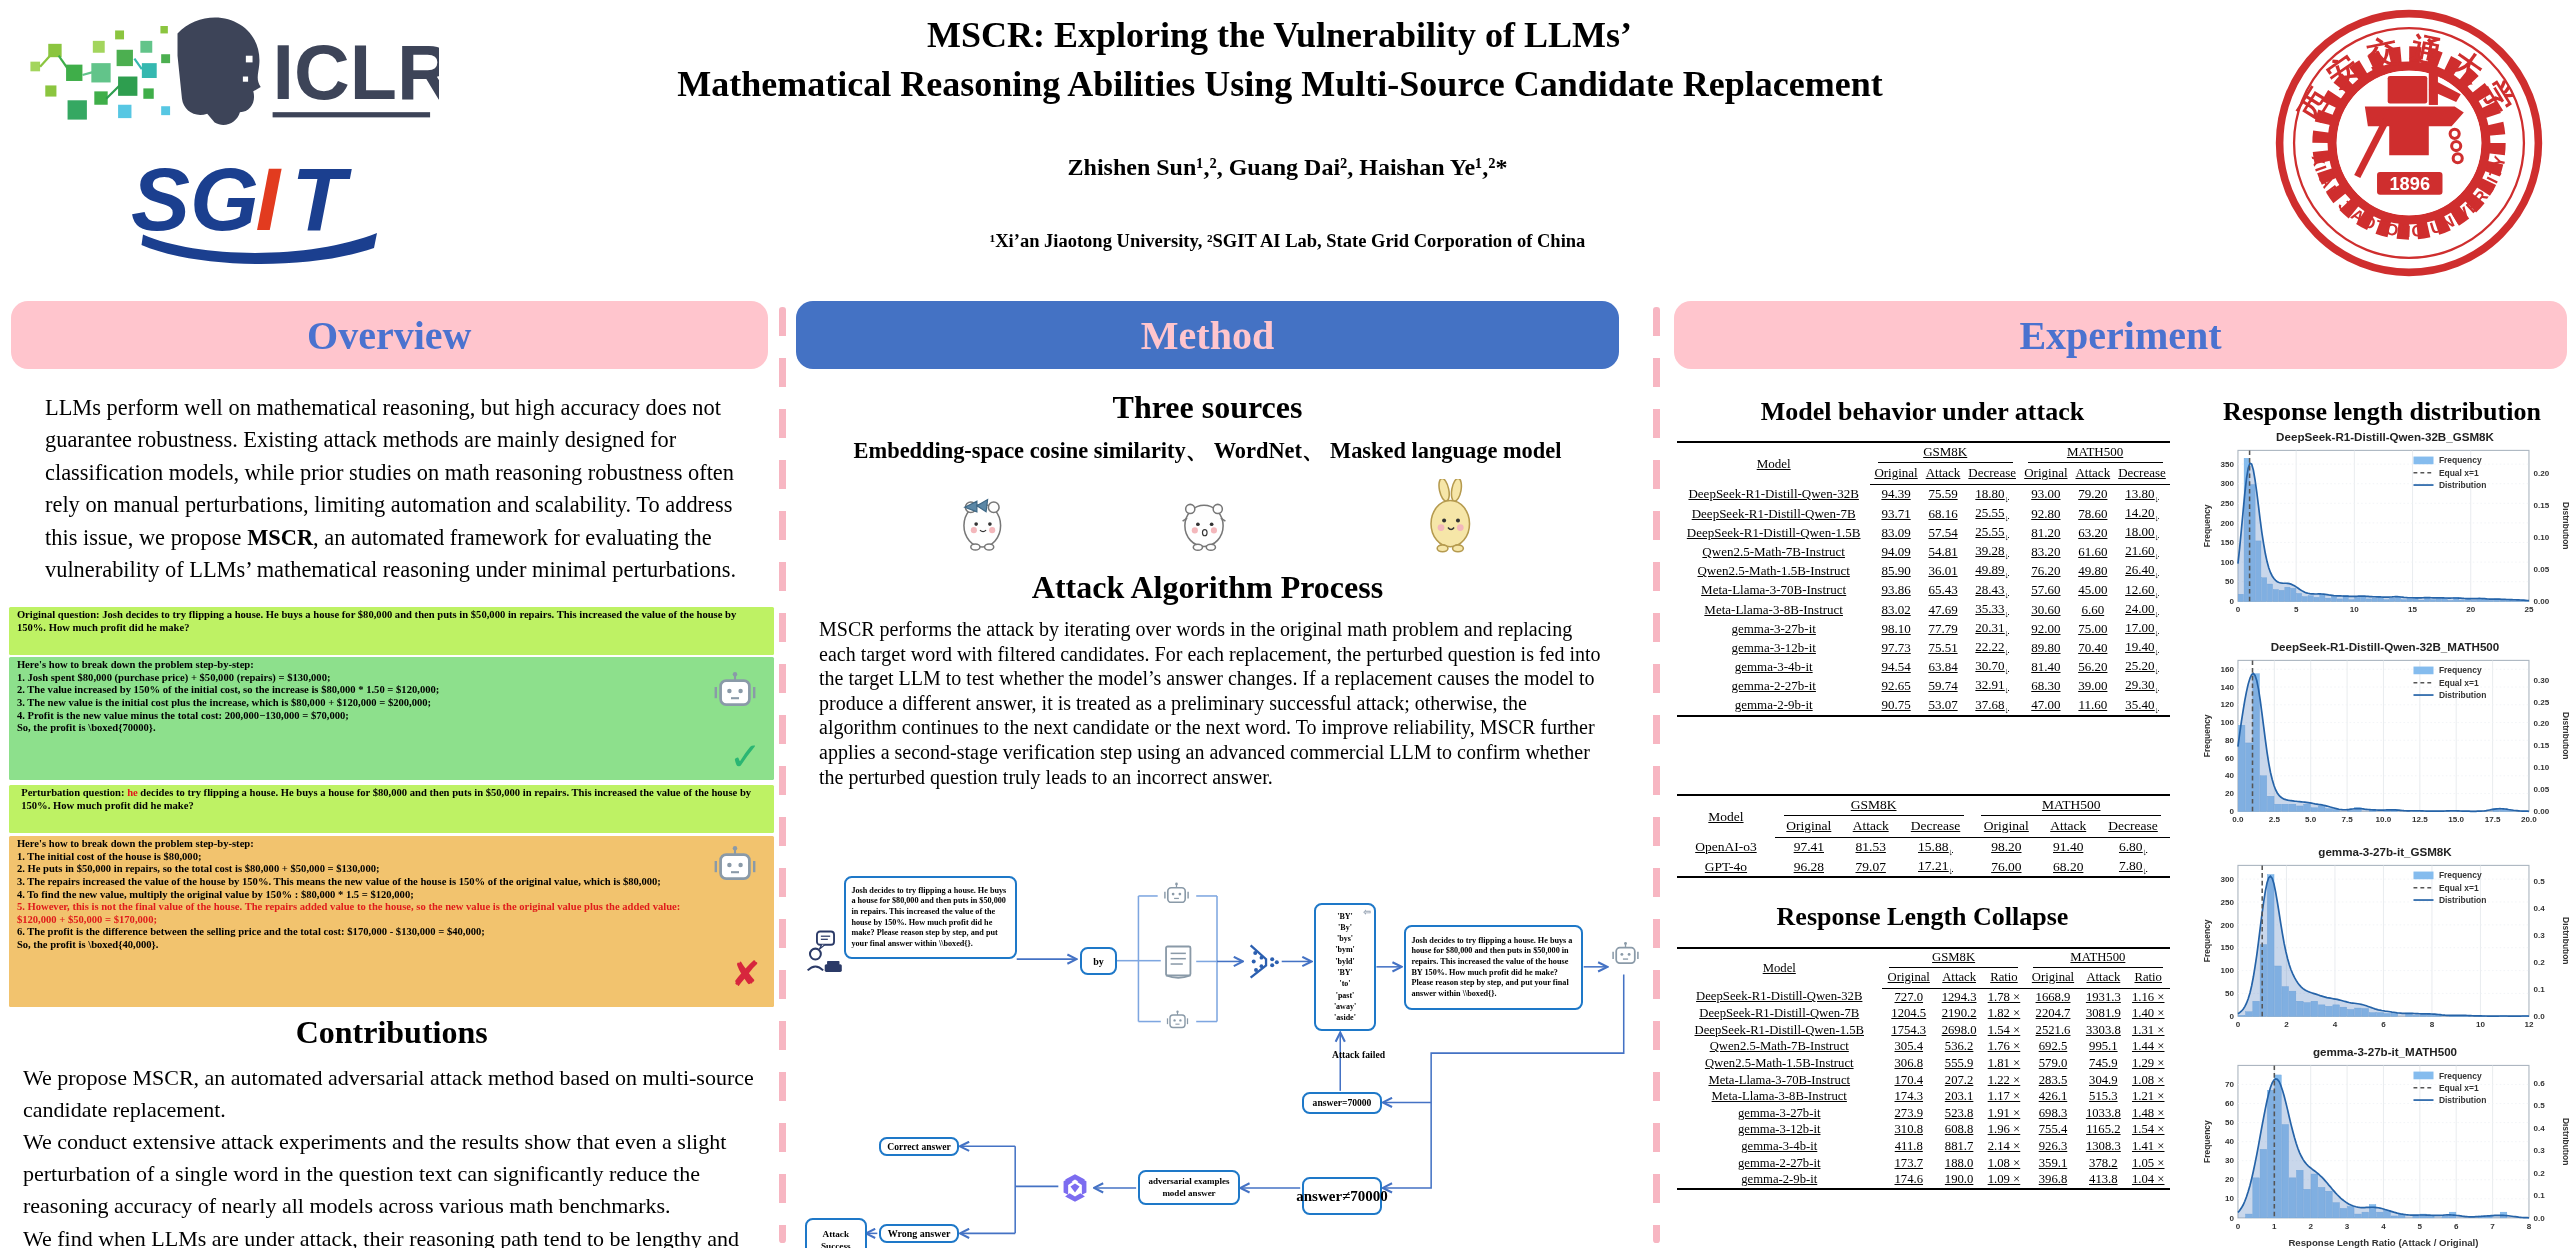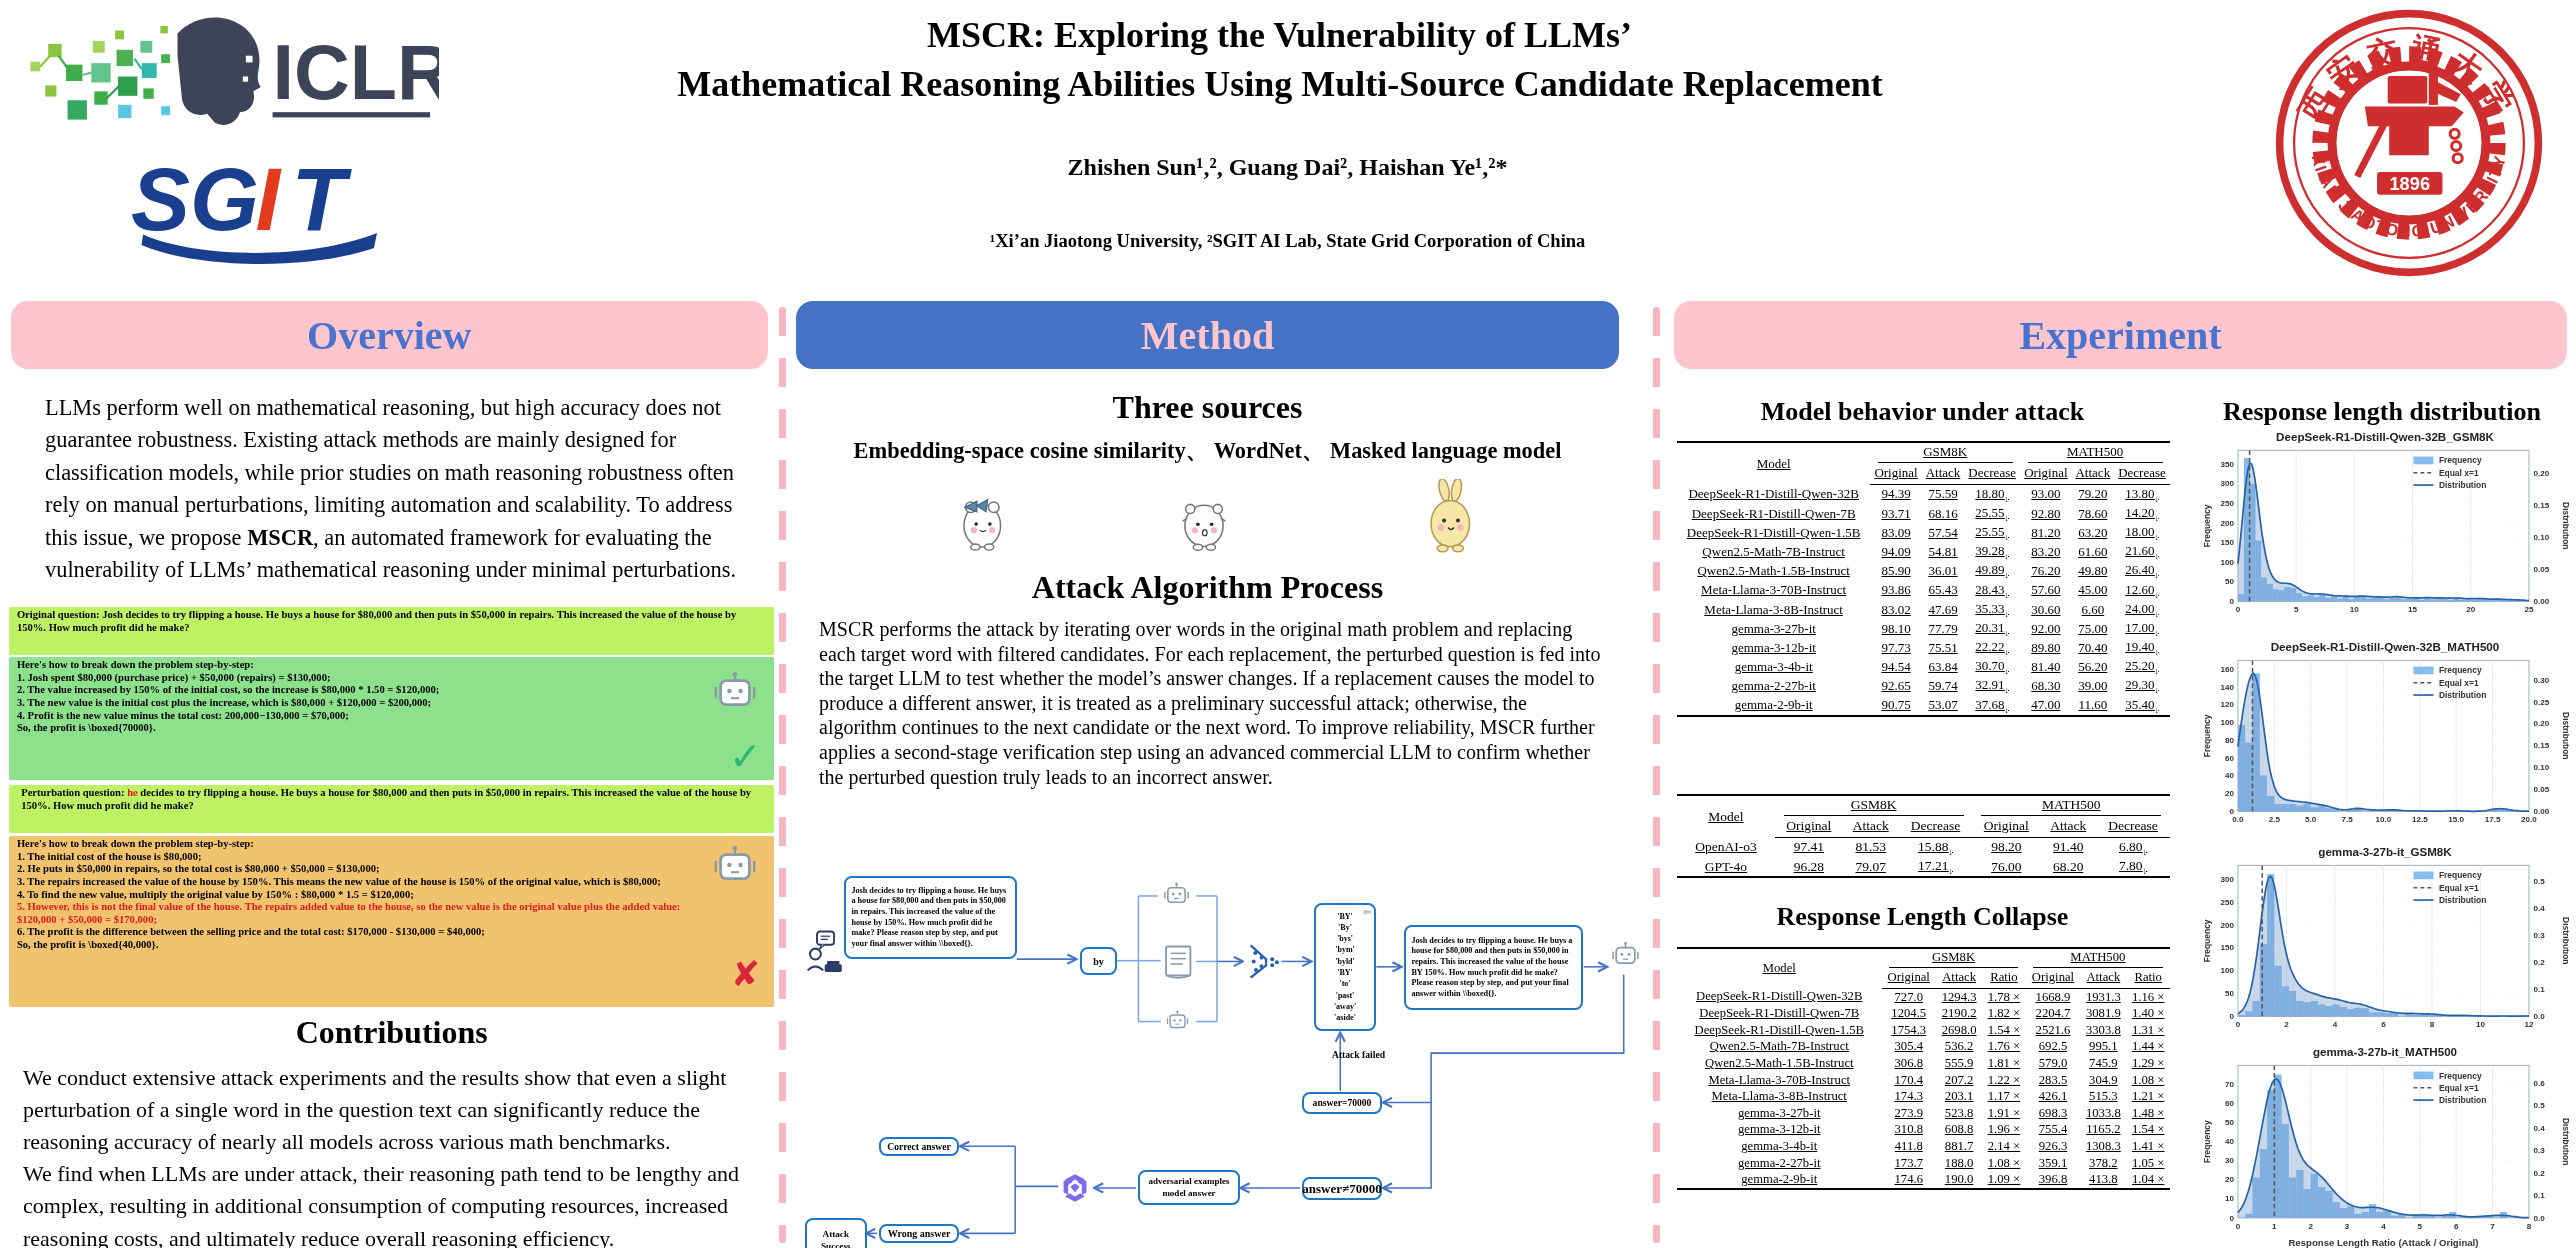--- a/index.html
+++ b/index.html
@@ -194,20 +194,21 @@
       <circle cx="23" cy="25" r="2.8" fill="#8a9aa8"></circle>
       <circle cx="37" cy="25" r="2.8" fill="#8a9aa8"></circle>
       <line x1="25" y1="34" x2="35" y2="34" stroke="#8a9aa8" stroke-width="2.6"></line>
       <line x1="6" y1="20" x2="6" y2="34" stroke="#8a9aa8" stroke-width="3"></line>
       <line x1="54" y1="20" x2="54" y2="34" stroke="#8a9aa8" stroke-width="3"></line>
     </svg></div>
 <div class="mark" style="left:731px;top:954px;font-size:35px;color:#d7263d;">✘</div>
 
 <div class="abs sec-subtitle" style="left:9.2px;top:1014px;width:765px;">Contributions</div>
 <div class="abs contrib" style="left:23px;top:1062px;width:738px;">
+    <div>We propose MSCR, an automated adversarial attack method based on multi-source candidate replacement.</div>
     <div>We conduct extensive attack experiments and the results show that even a slight perturbation of a single word in the question text can significantly reduce the reasoning accuracy of nearly all models across various math benchmarks.</div>
     <div>We find when LLMs are under attack, their reasoning path tend to be lengthy and complex, resulting in additional consumption of computing resources, increased reasoning costs, and ultimately reduce overall reasoning efficiency.</div>
   </div>
 
 <div class="abs pill blue" style="left:796px;top:301px;width:823px;height:68px;">
   <span>Method</span>
 </div>
 
 <div class="abs method-sub" style="left:796px;top:389px;width:823px;">Three sources</div>
 <div class="abs method-line" style="left:796px;top:435px;width:823px;">Embedding-space cosine similarity、 WordNet、 Masked language model</div>
@@ -384,21 +385,21 @@
         <circle cx="23" cy="25" r="2.8" fill="#8a9aa8"></circle>
         <circle cx="37" cy="25" r="2.8" fill="#8a9aa8"></circle>
         <line x1="25" y1="34" x2="35" y2="34" stroke="#8a9aa8" stroke-width="2.6"></line>
         <line x1="6" y1="20" x2="6" y2="34" stroke="#8a9aa8" stroke-width="3"></line>
         <line x1="54" y1="20" x2="54" y2="34" stroke="#8a9aa8" stroke-width="3"></line>
       </svg></div>
 
   <div class="flabel" style="left:532px;top:190px;width:65px;font-size:9.6px;line-height:1.3;">Attack failed</div>
 
   <div class="fbox" style="left:508px;top:233px;width:80px;height:21.6px;font-size:9.6px;">answer=70000</div>
-  <div class="fbox" style="left:508px;top:318px;width:80px;height:23px;font-size:13px;">answer≠70000</div>
+  <div class="fbox" style="left:508px;top:318px;width:80px;height:38px;font-size:15px;">answer≠70000</div>
   <div class="fbox" style="left:344px;top:311px;width:102px;height:35px;font-size:9px;line-height:1.25;padding:1.5px 4.6px;">adversarial examples model answer</div>
 
   <div class="abs" style="left:265px;top:313px;">
     <svg width="32" height="32" viewBox="0 0 42 42">
       <g fill="#7c6cf0">
         <path d="M21,3 L34,10 L28,14 L21,10 L14,14 L8,10 Z"></path>
         <path d="M36,12 L36,27 L30,30 L30,17 L24,13 L30,9 Z"></path>
         <path d="M6,12 L12,9 L18,13 L12,17 L12,30 L6,27 Z"></path>
         <path d="M21,39 L8,32 L14,28 L21,32 L28,28 L34,32 Z"></path>
         <path d="M21,15 L27,19 L21,27 L15,19 Z"></path>

